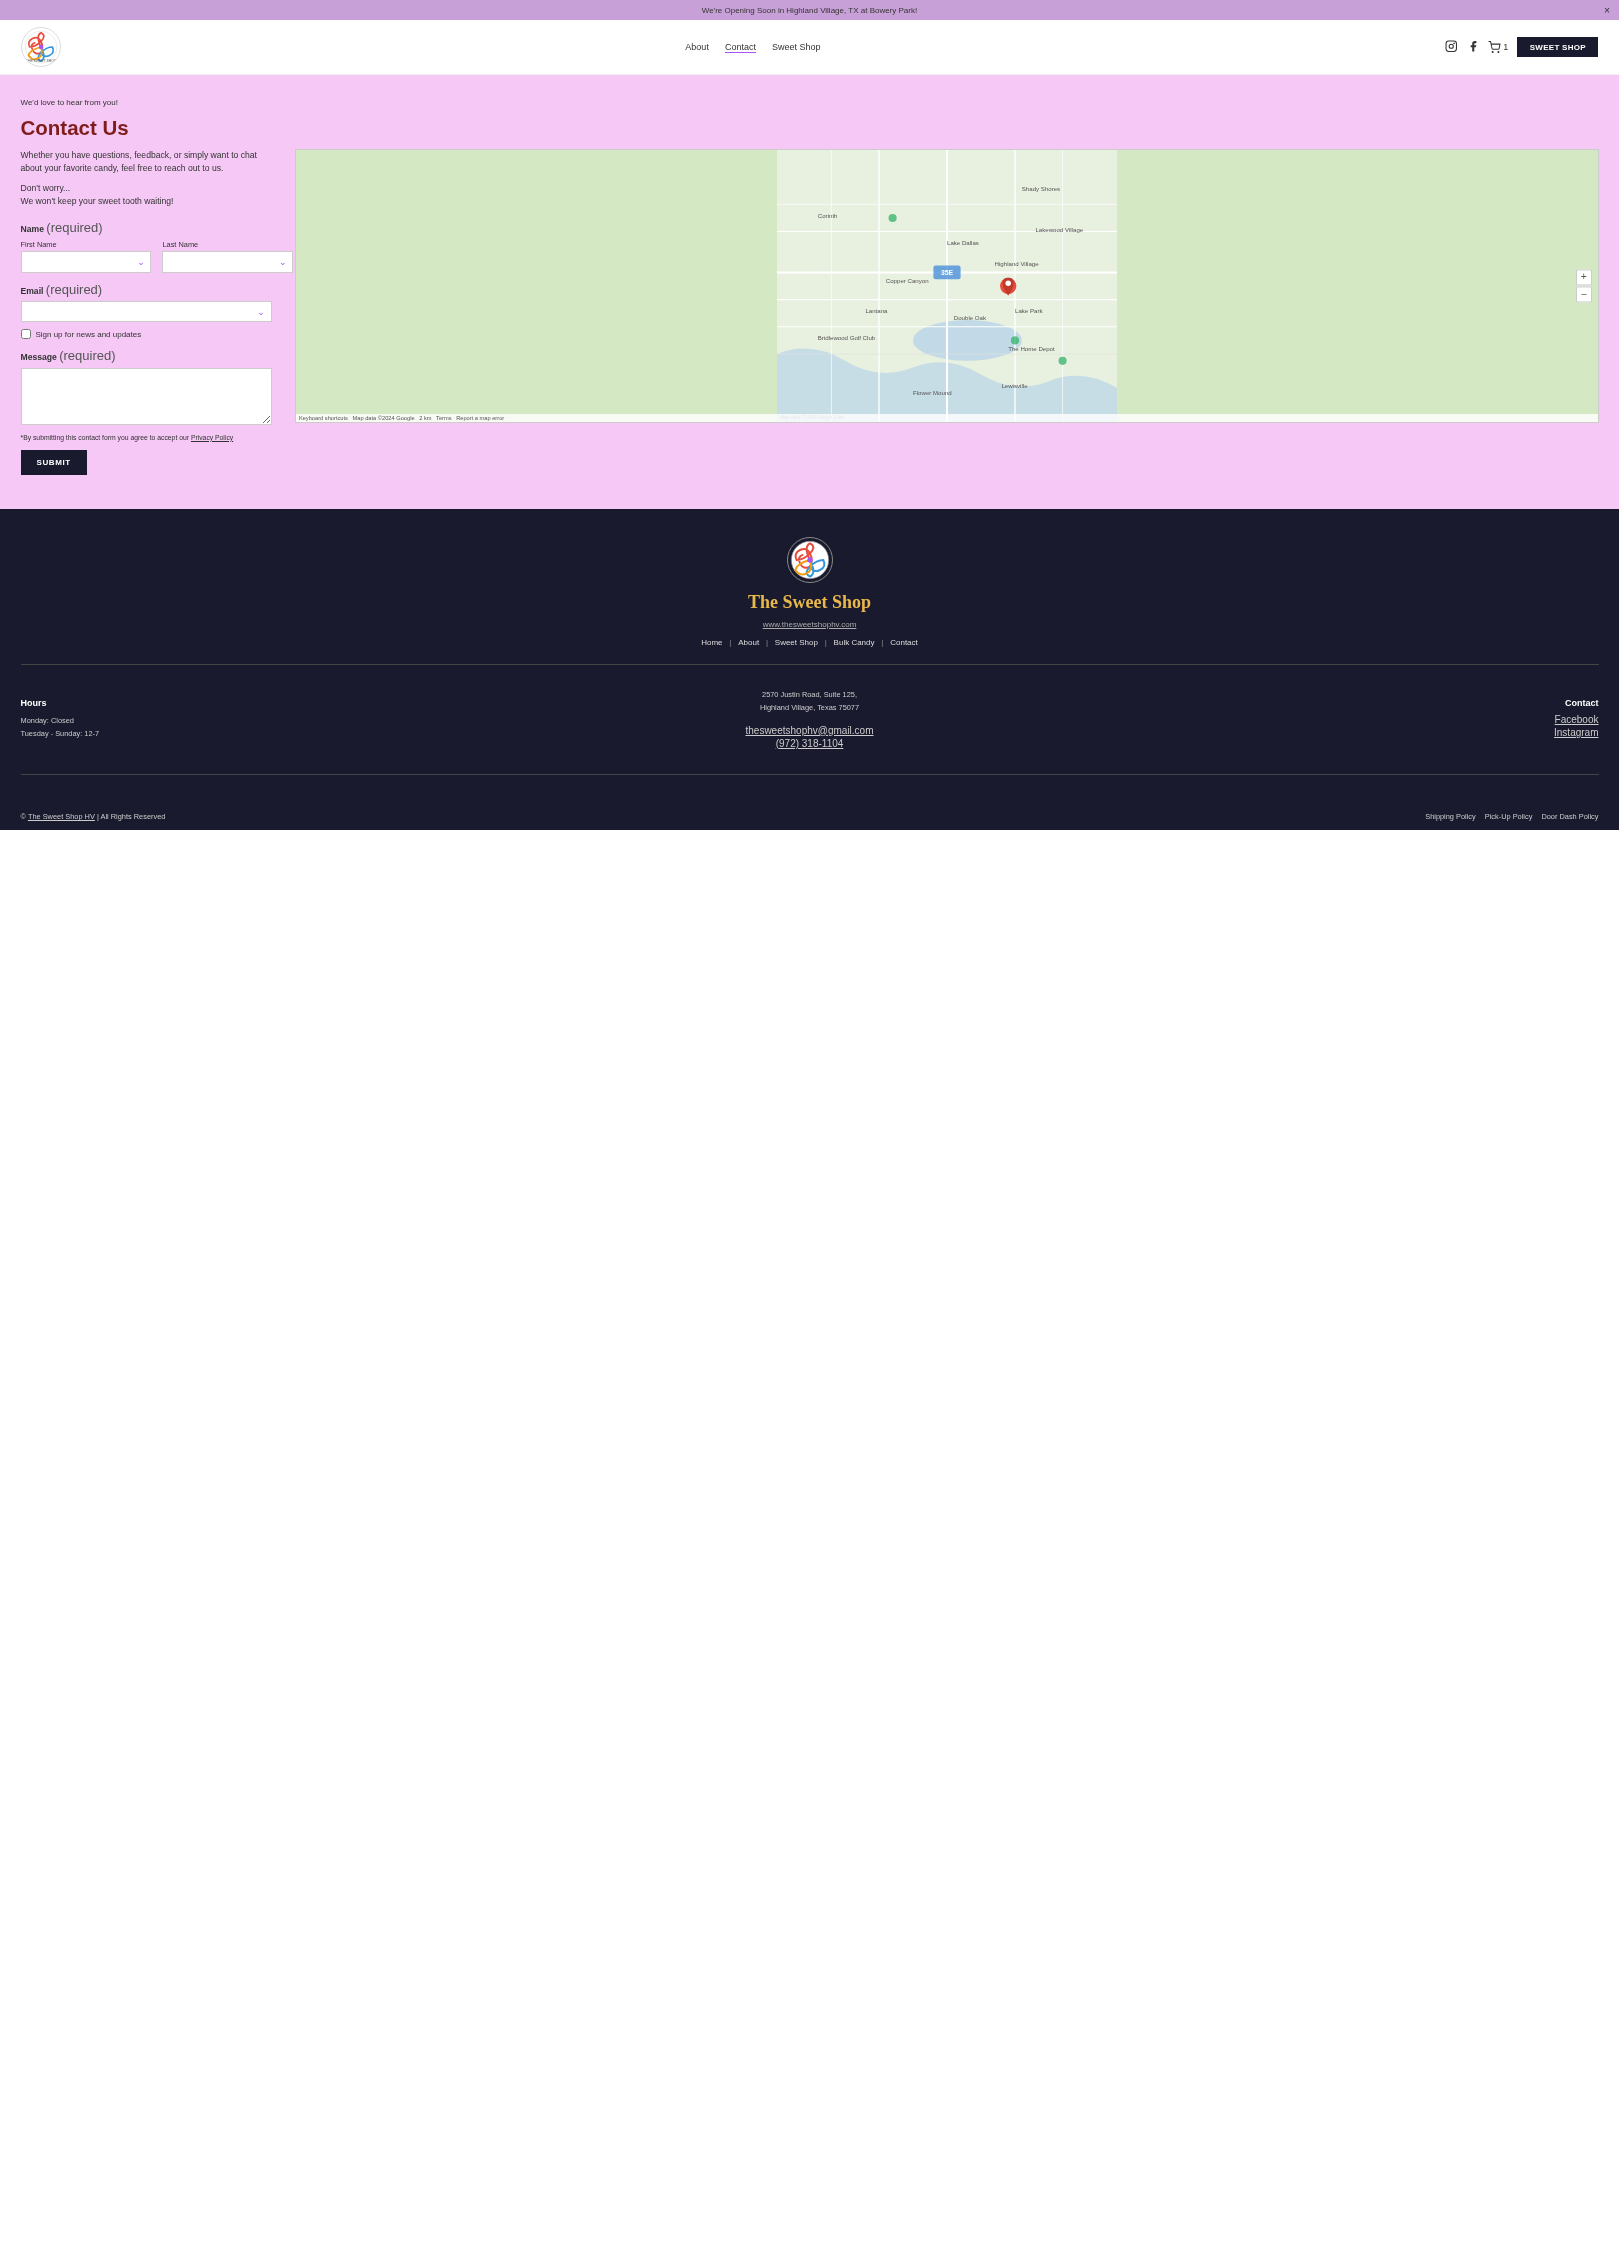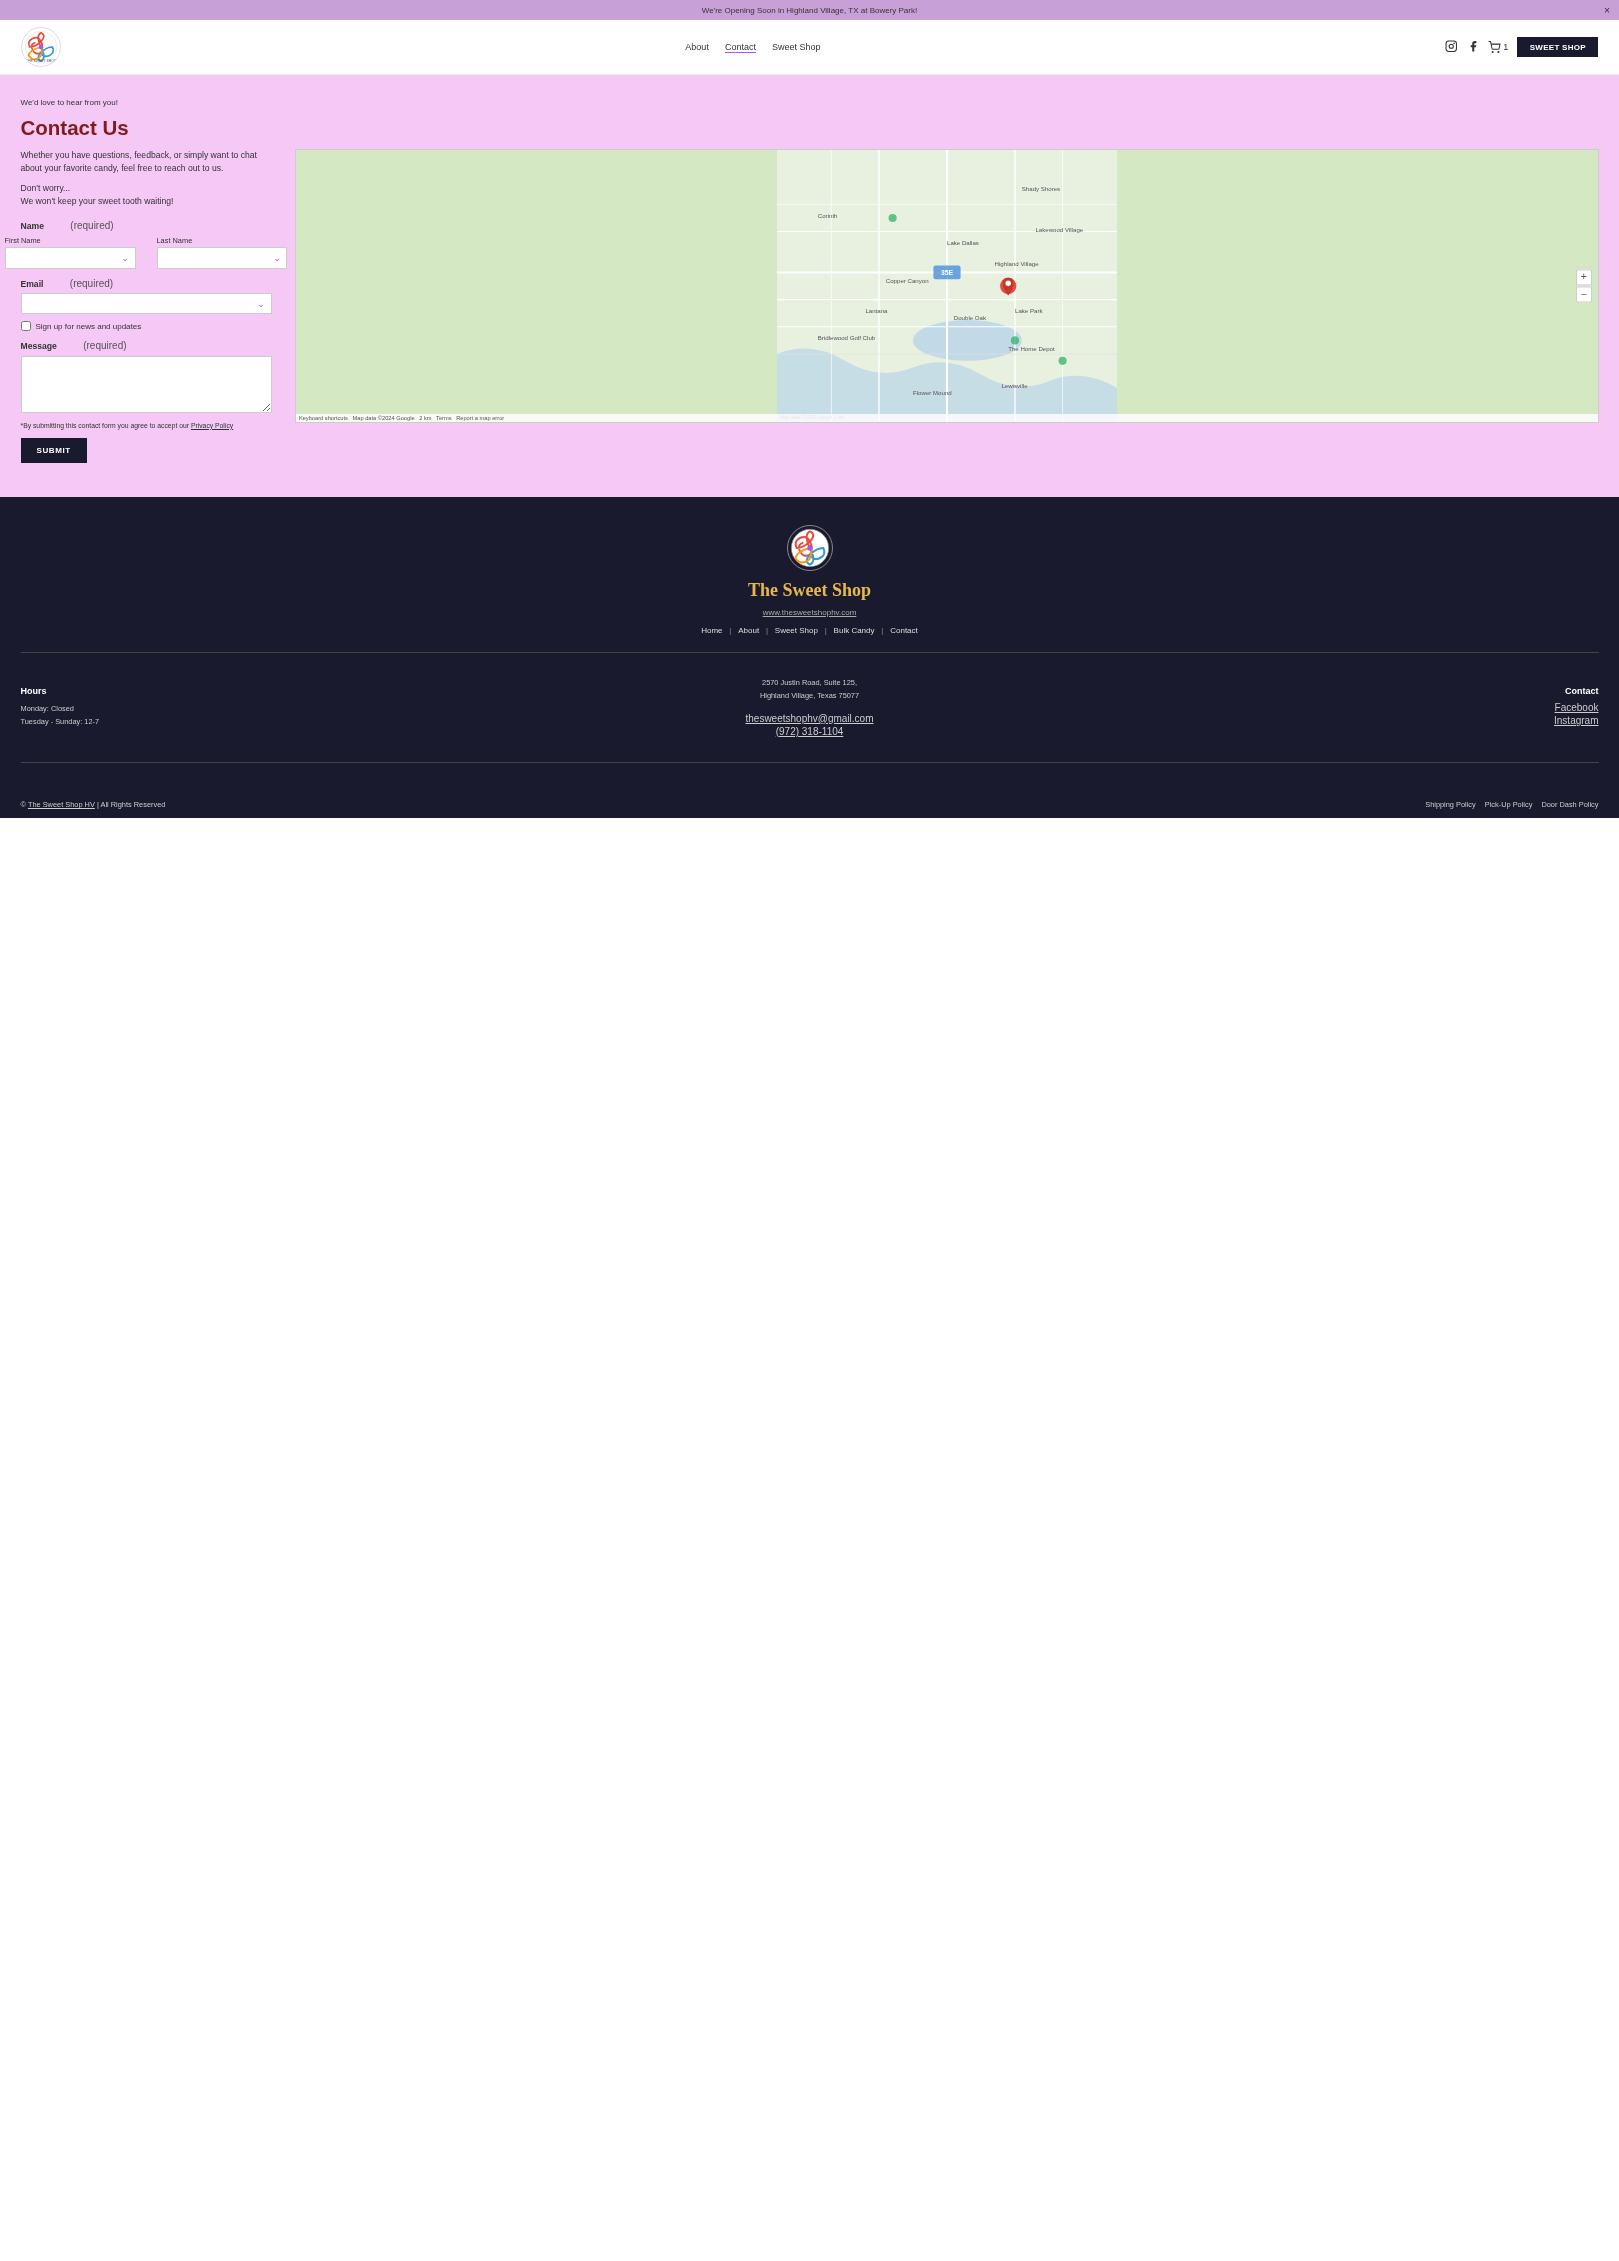--- a/index.html
+++ b/index.html
@@ -141,29 +141,27 @@
       flex: 1;
     }
 
     .form-section-label {
       font-size: 8.6px;
       font-weight: bold;
       margin-bottom: 4.6px;
     }
     .form-section-label span.required {
       font-weight: normal;
-      font-size: 10px;
+      font-size: 13px;
       color: #555;
-      margin-left: 24px;
     }
     .name-row {
       display: flex;
-      gap: 21px;
+      gap: 11px;
       margin-bottom: 9px;
-      justify-content: center;
     }
     .name-row > div {
       flex: 1;
     }
     .field-label {
       font-size: 7.4px;
       color: #333;
       margin-bottom: 2.3px;
     }
     .input-wrapper {

